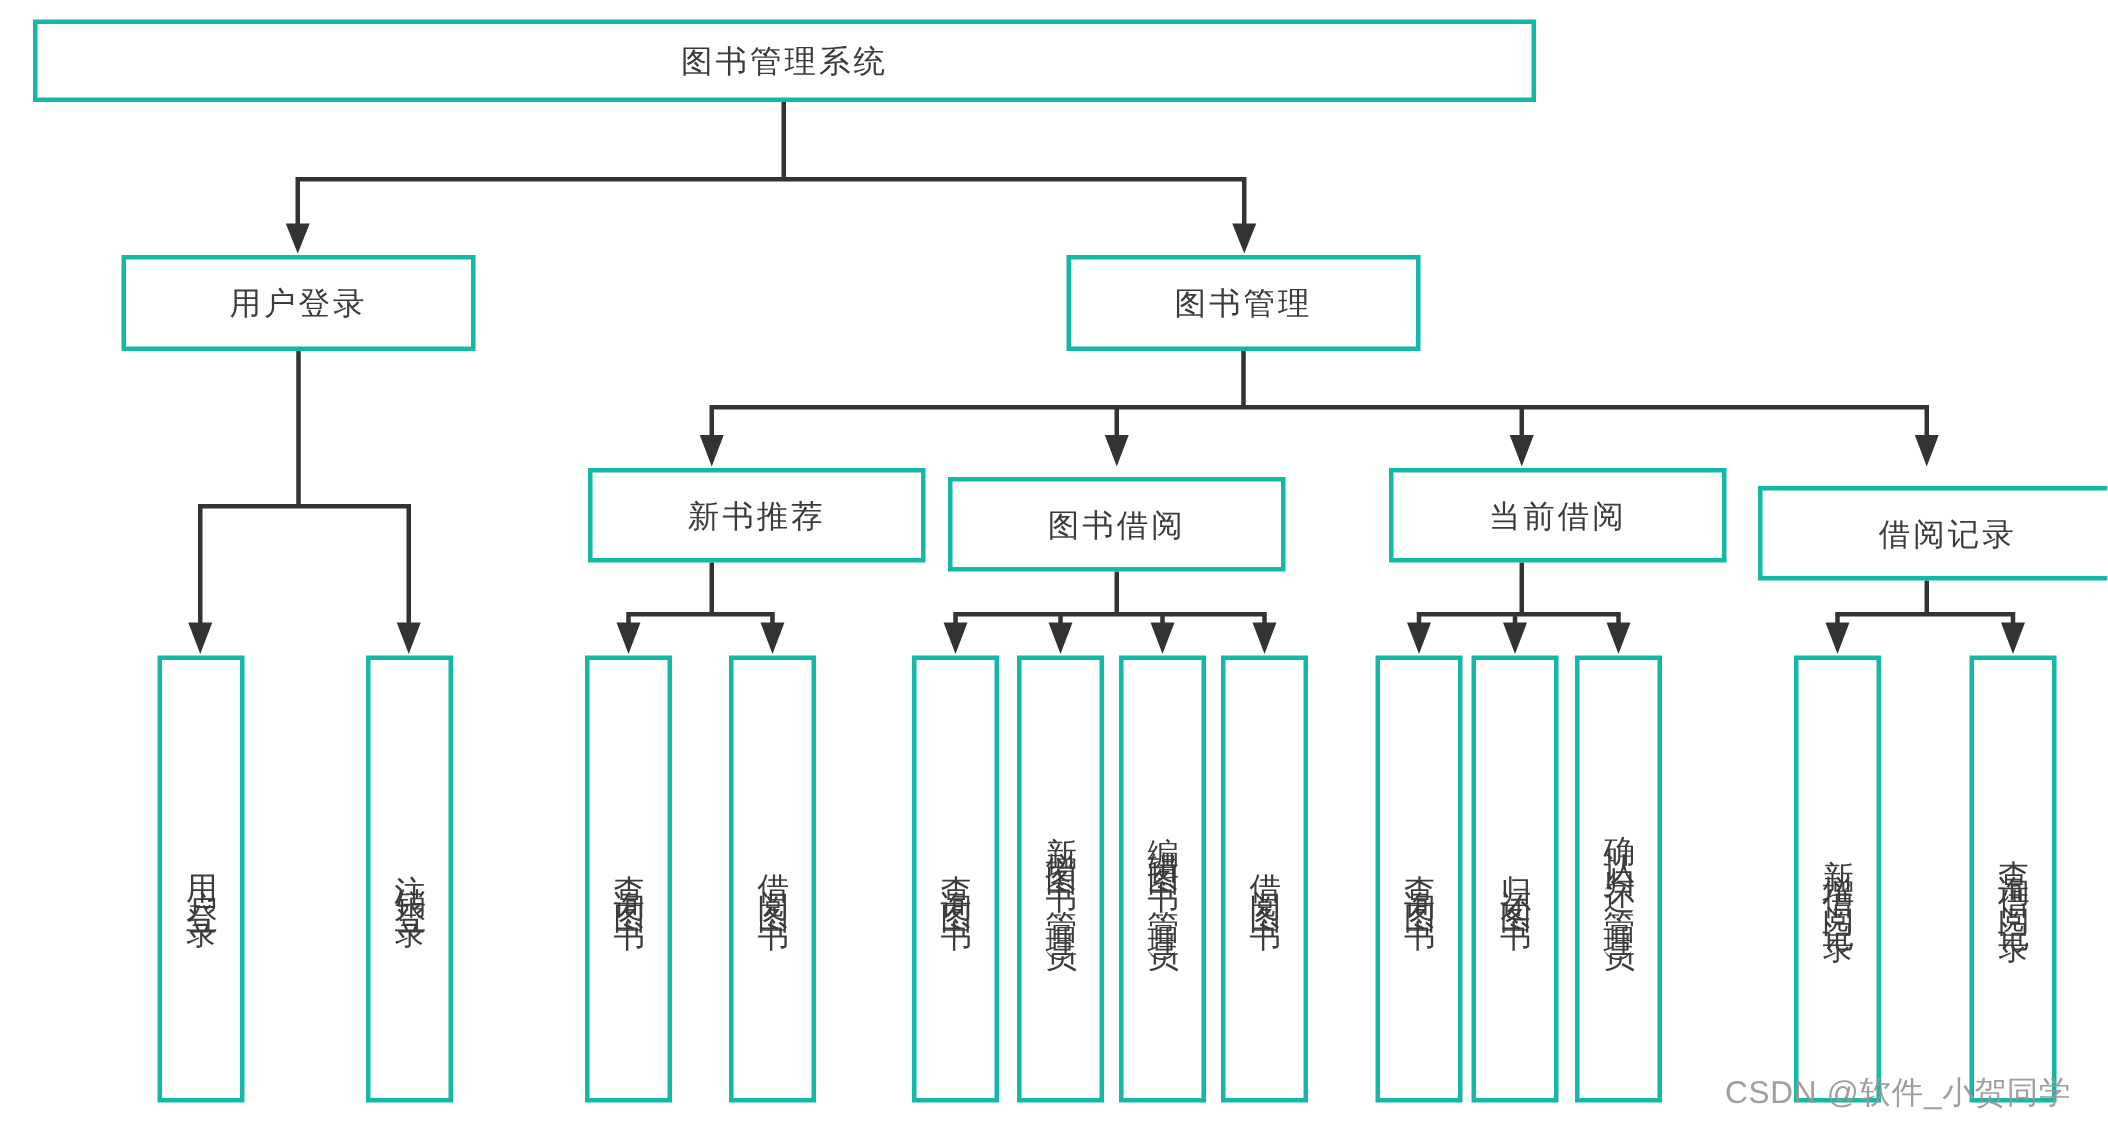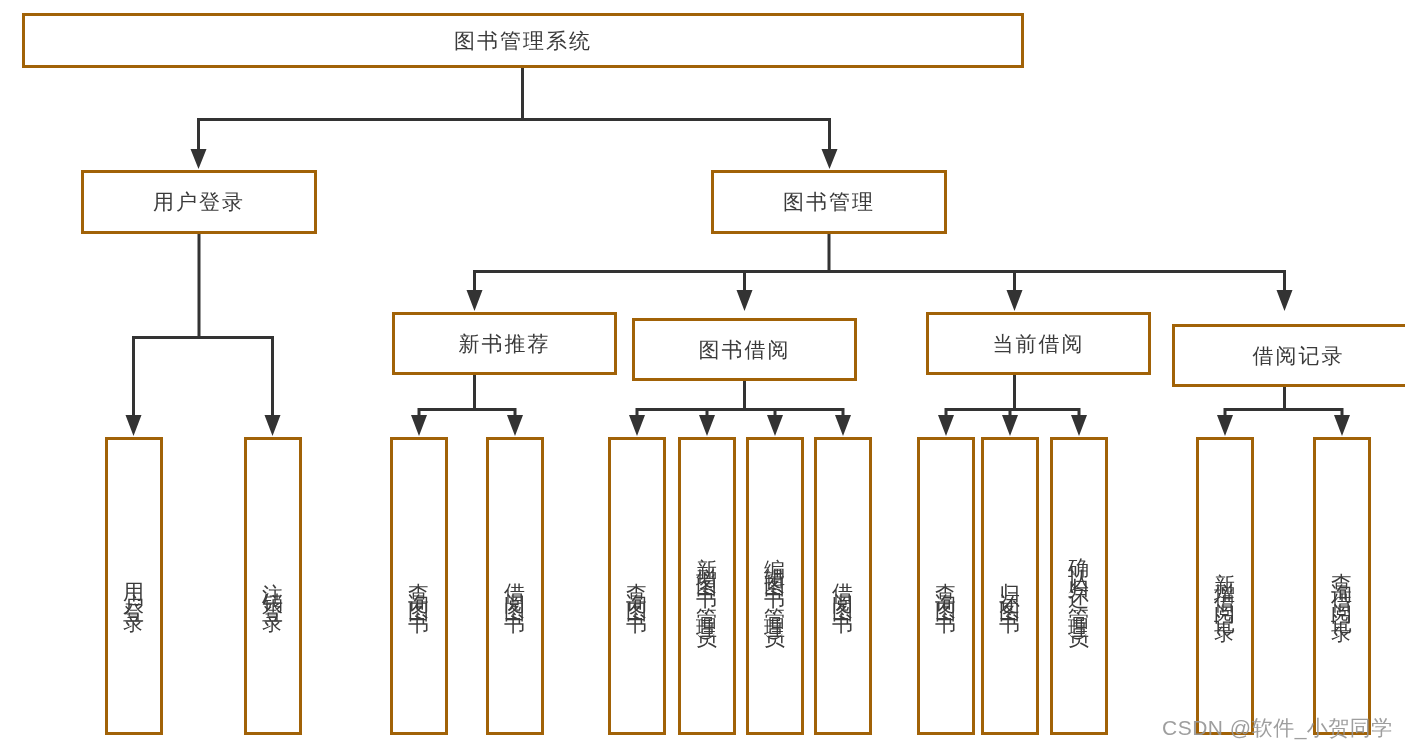--- a/index.html
+++ b/index.html
@@ -13,21 +13,21 @@
   }
   .stage svg.connectors {
     position: absolute;
     left: 0; top: 0;
     width: 1405px; height: 747px;
     pointer-events: none;
   }
   .box {
     position: absolute;
     background: #ffffff;
-    border: 3px solid #a16207;
+    border: 3px solid #14b8a6;
     box-sizing: border-box;
     display: flex;
     align-items: center;
     justify-content: center;
     color: #3b3b3b;
     z-index: 2;
   }
   .box .lbl {
     font-size: 21px;
     letter-spacing: 2px;
@@ -42,21 +42,20 @@
   }
   .watermark {
     position: absolute;
     left: 1150px;
     top: 714px;
     font-size: 21px;
     color: rgba(150, 150, 150, 0.92);
     letter-spacing: 0.5px;
     white-space: nowrap;
     z-index: 5;
-    margin-left: 12px;
   }
 </style>
 </head>
 <body>
 
 <div class="stage">
 
   <svg class="connectors" viewBox="0 0 1405 747" aria-hidden="true">
     <path fill="none" stroke="#333333" stroke-width="3" d="M522.5,68 V121
              M197,119.5 H831

